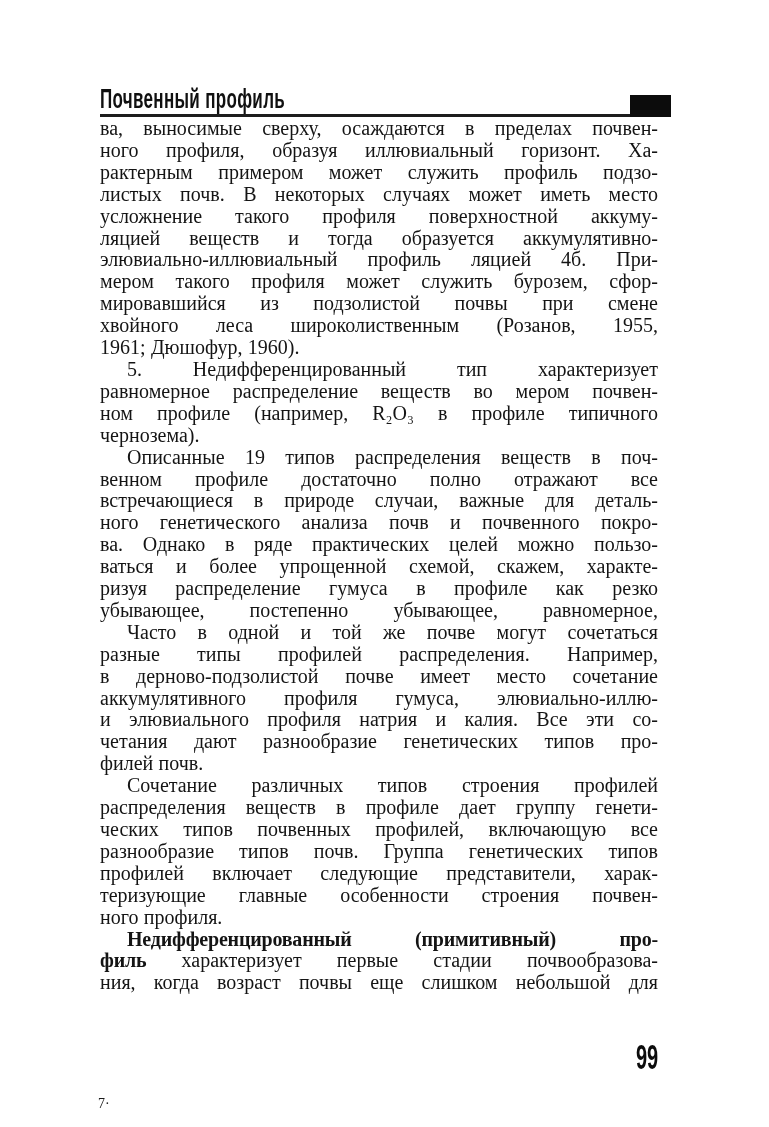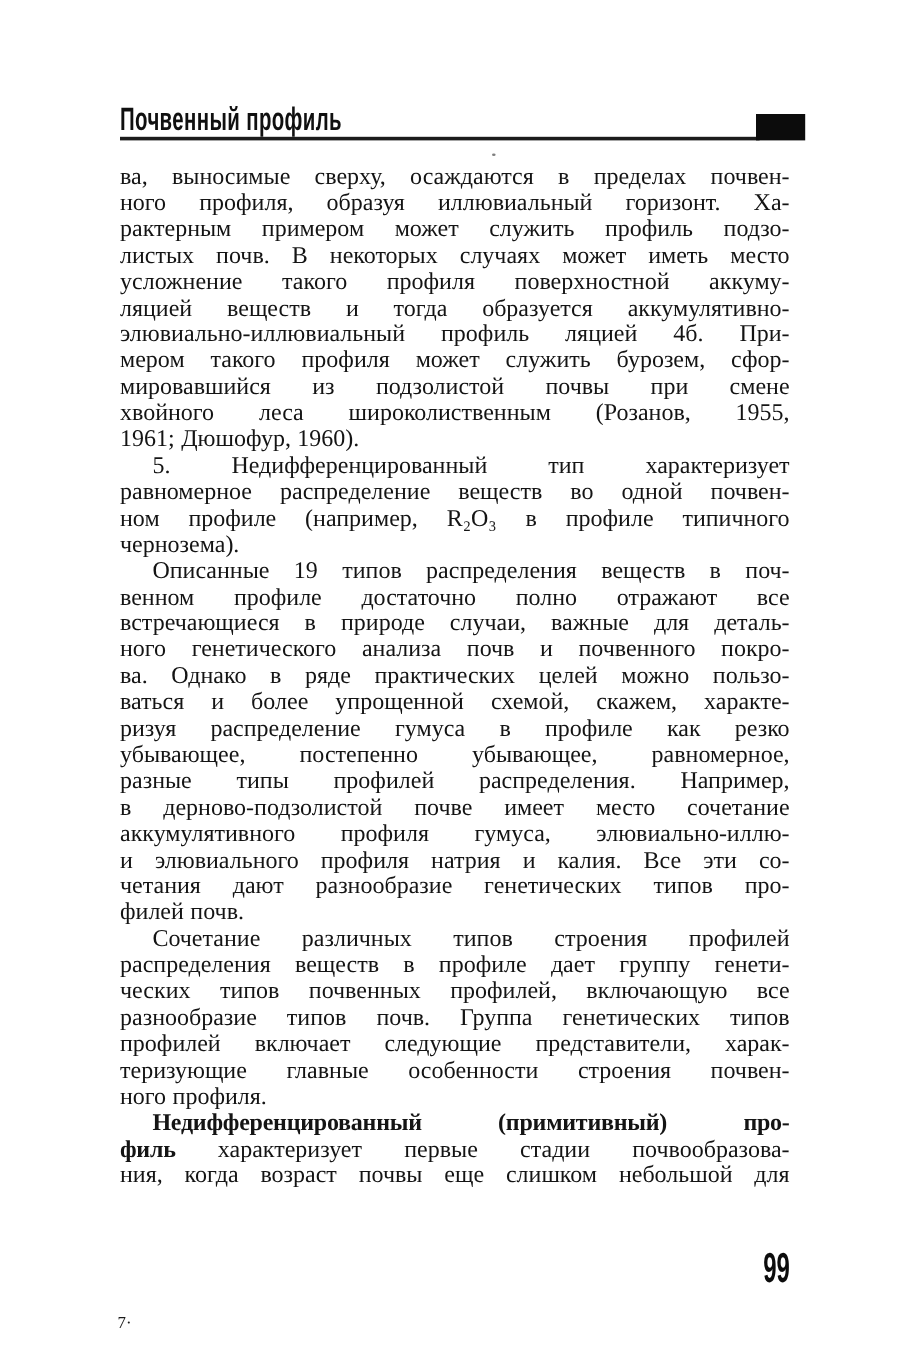--- a/index.html
+++ b/index.html
@@ -23,21 +23,21 @@
     position:absolute;left:100px;top:114px;width:533px;height:2.5px;
     background:#1c1c1c;
   }
   .header-marker{
     position:absolute;left:630px;top:95px;width:41px;height:22px;
     background:#0c0c0c;
   }
 
   
   .text-column{
-    position:absolute;left:100px;top:137px;width:558px;
+    position:absolute;left:100px;top:118px;width:558px;
     font-size:20px;line-height:21.9px;
   }
   .ln{text-align:justify;text-align-last:left;word-spacing:0.02em;}
   .ln.j{text-align-last:justify;}
   .ln.ind{text-indent:27px;font-family:Liberation Serif, serif;}
   .b{font-weight:bold;letter-spacing:-0.2px;}
 
   
   .page-number{
     position:absolute;left:636px;top:1039px;
@@ -71,31 +71,32 @@
       <div class="ln j"><span>рактерным примером может служить профиль подзо-</span></div>
       <div class="ln j"><span>листых почв. В некоторых случаях может иметь место</span></div>
       <div class="ln j"><span>усложнение такого профиля поверхностной аккуму-</span></div>
       <div class="ln j"><span>ляцией веществ и тогда образуется аккумулятивно-</span></div>
       <div class="ln j"><span>элювиально-иллювиальный профиль ляцией 4б. При-</span></div>
       <div class="ln j"><span>мером такого профиля может служить бурозем, сфор-</span></div>
       <div class="ln j"><span>мировавшийся из подзолистой почвы при смене</span></div>
       <div class="ln j"><span>хвойного леса широколиственным (Розанов, 1955,</span></div>
       <div class="ln"><span>1961; Дюшофур, 1960).</span></div>
       <div class="ln j ind"><span>5. Недифференцированный тип характеризует</span></div>
-      <div class="ln j"><span>равномерное распределение веществ во одной почвен-</span></div>
+      <div class="ln j"><span>равномерное распределение веществ во мером почвен-</span></div>
       <div class="ln j"><span>ном профиле (например, R₂O₃ в профиле типичного</span></div>
       <div class="ln"><span>чернозема).</span></div>
       <div class="ln j ind"><span>Описанные 19 типов распределения веществ в поч-</span></div>
       <div class="ln j"><span>венном профиле достаточно полно отражают все</span></div>
       <div class="ln j"><span>встречающиеся в природе случаи, важные для деталь-</span></div>
       <div class="ln j"><span>ного генетического анализа почв и почвенного покро-</span></div>
       <div class="ln j"><span>ва. Однако в ряде практических целей можно пользо-</span></div>
       <div class="ln j"><span>ваться и более упрощенной схемой, скажем, характе-</span></div>
       <div class="ln j"><span>ризуя распределение гумуса в профиле как резко</span></div>
       <div class="ln j"><span>убывающее, постепенно убывающее, равномерное,</span></div>
+      <div class="ln j ind"><span>Часто в одной и той же почве могут сочетаться</span></div>
       <div class="ln j"><span>разные типы профилей распределения. Например,</span></div>
       <div class="ln j"><span>в дерново-подзолистой почве имеет место сочетание</span></div>
       <div class="ln j"><span>аккумулятивного профиля гумуса, элювиально-иллю-</span></div>
       <div class="ln j"><span>и элювиального профиля натрия и калия. Все эти со-</span></div>
       <div class="ln j"><span>четания дают разнообразие генетических типов про-</span></div>
       <div class="ln"><span>филей почв.</span></div>
       <div class="ln j ind"><span>Сочетание различных типов строения профилей</span></div>
       <div class="ln j"><span>распределения веществ в профиле дает группу генети-</span></div>
       <div class="ln j"><span>ческих типов почвенных профилей, включающую все</span></div>
       <div class="ln j"><span>разнообразие типов почв. Группа генетических типов</span></div>

